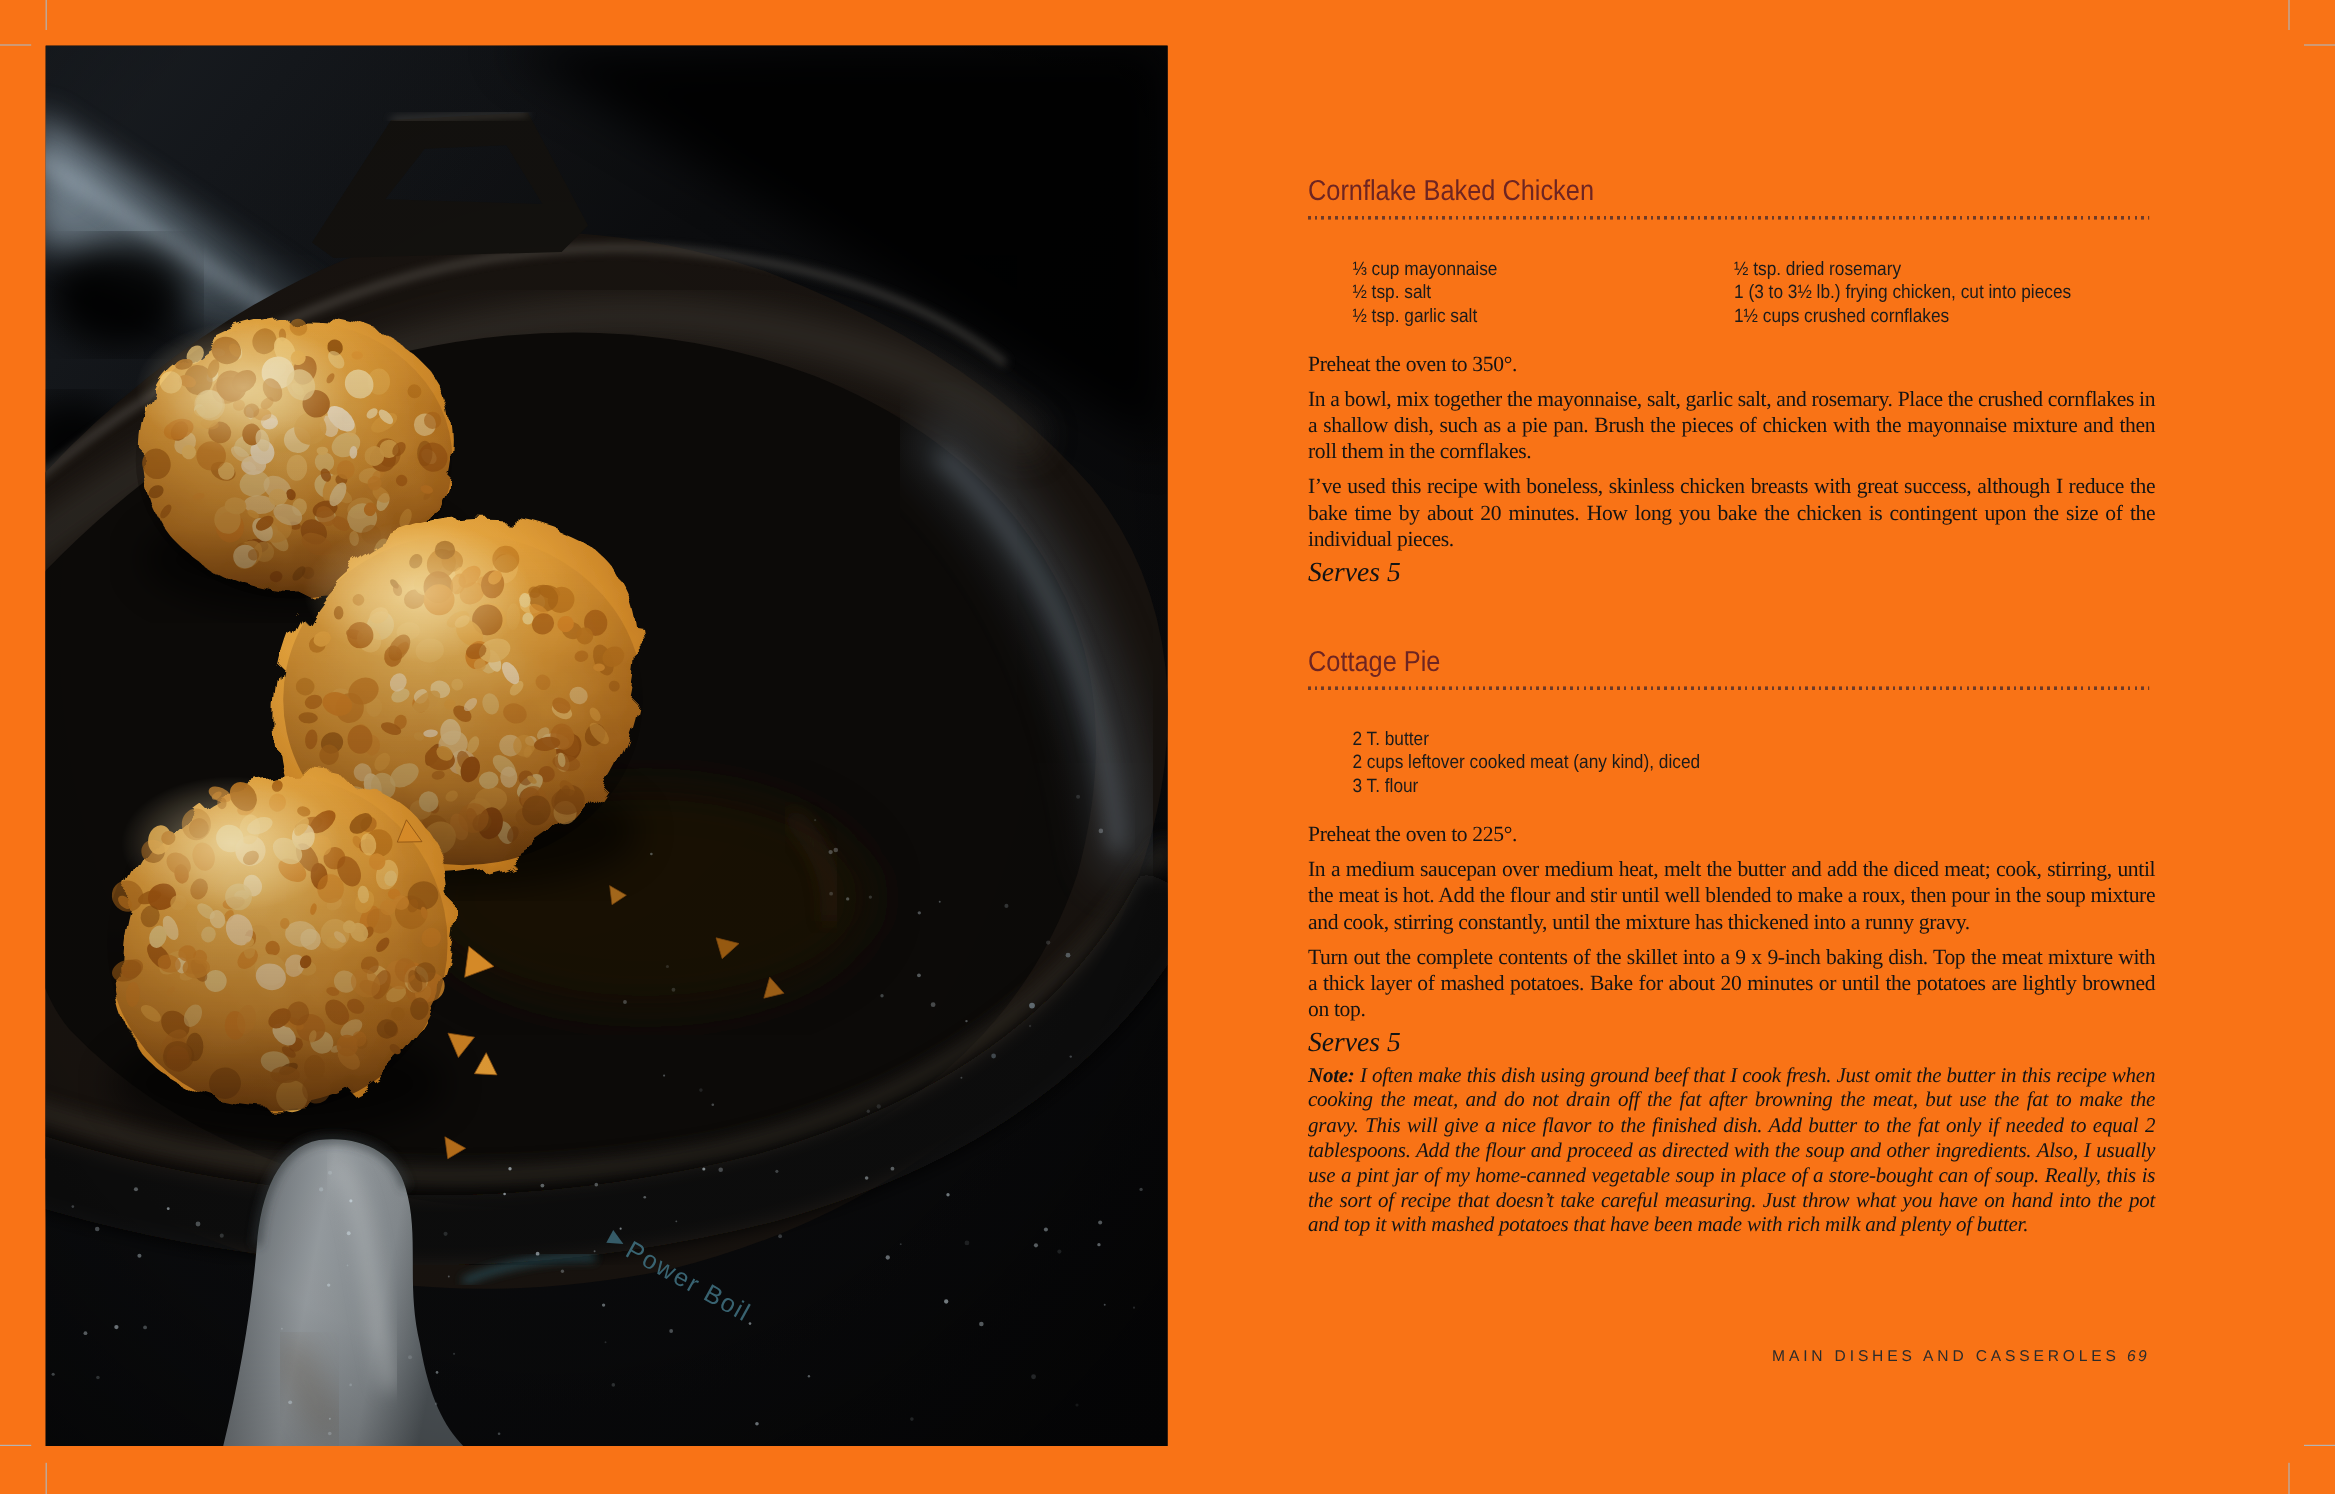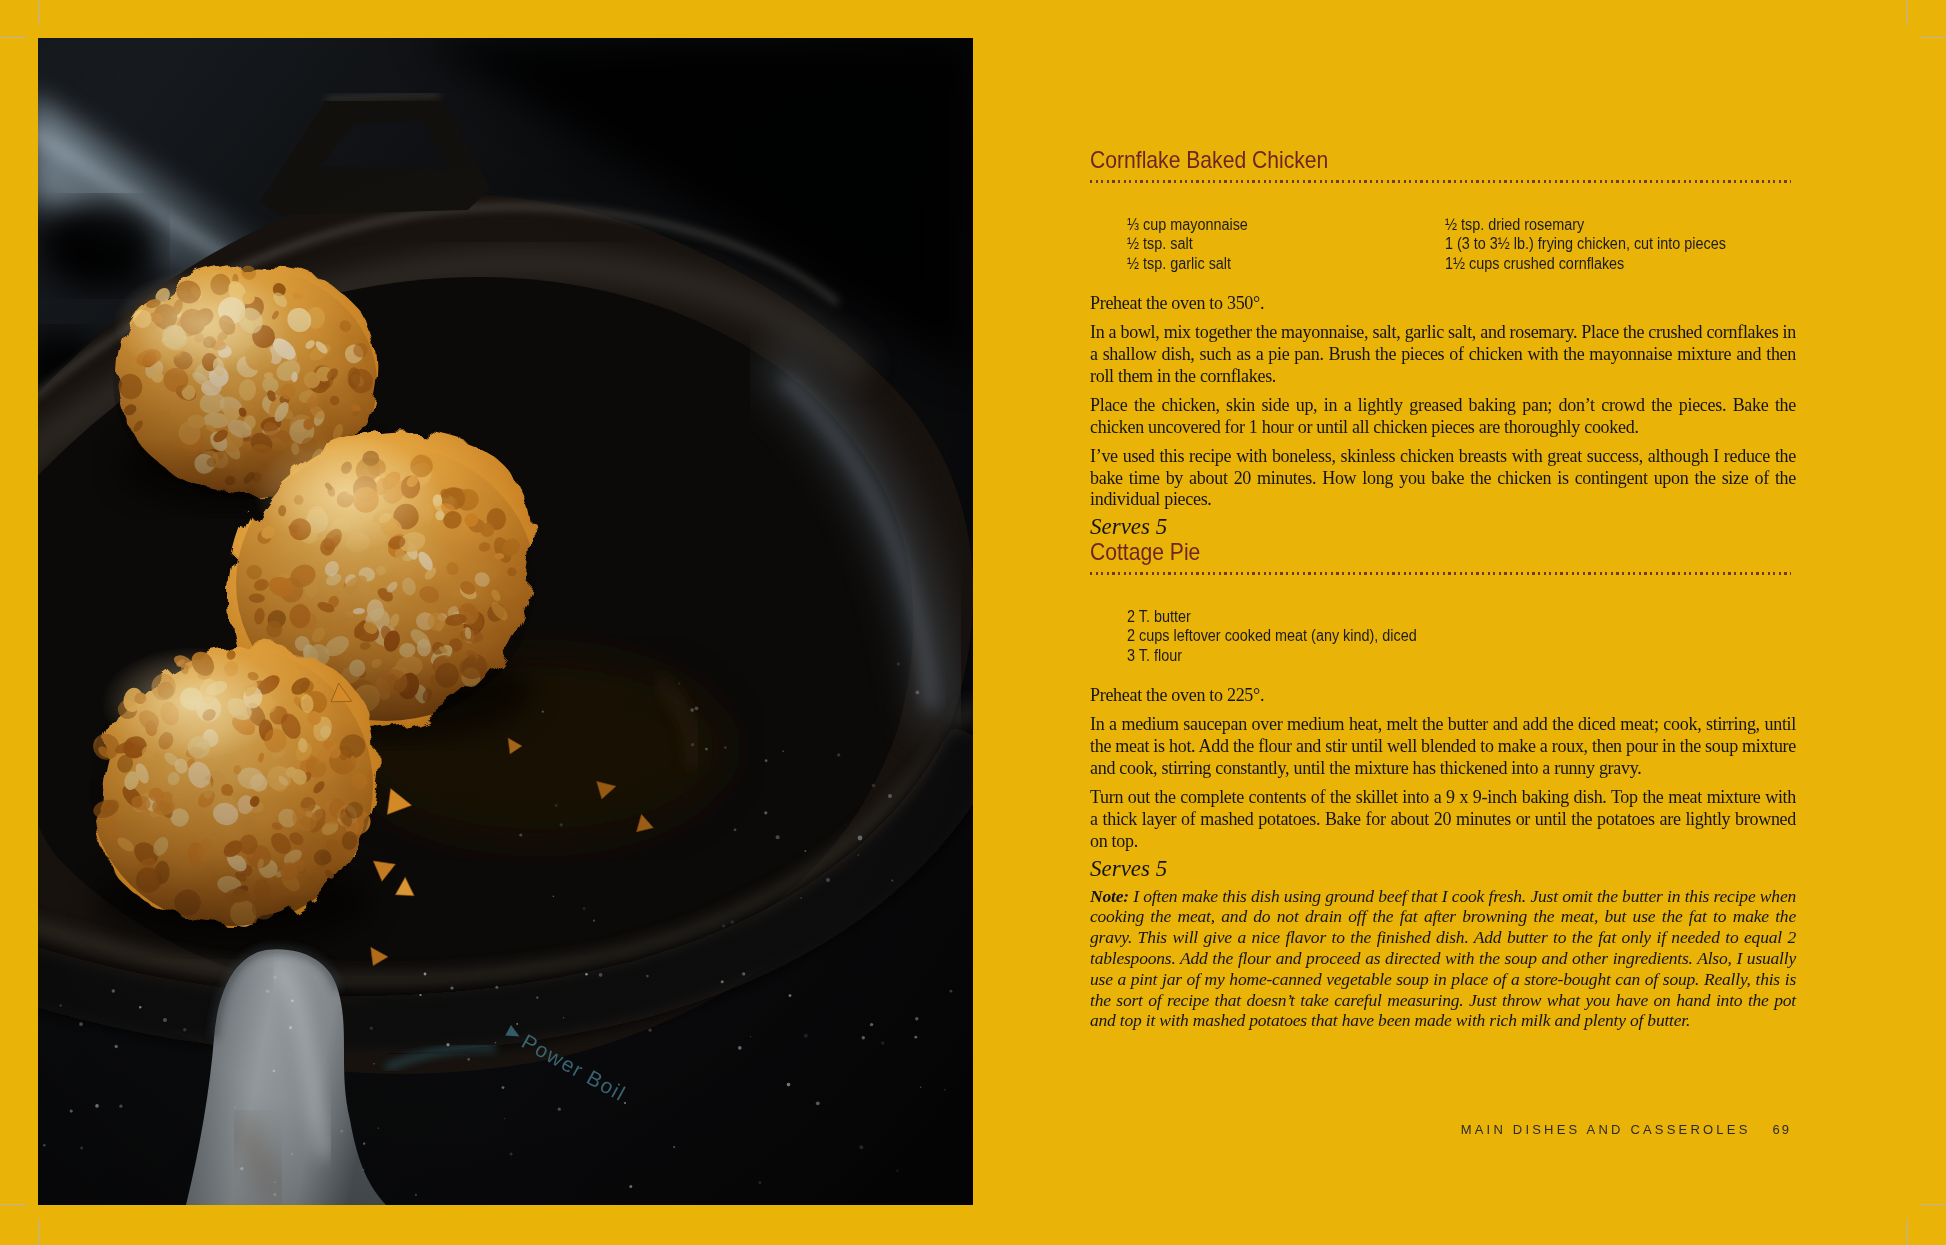--- a/index.html
+++ b/index.html
@@ -1,16 +1,16 @@
 <!DOCTYPE html>
 <html><head>
 <meta charset="utf-8">
 <style>
   html,body{margin:0;padding:0;background:#e8e8e8;}
-  .spread{position:relative;width:1946px;height:1245px;background:#eab308;overflow:hidden;
+  .spread{position:relative;width:1946px;height:1245px;background:#f97316;overflow:hidden;
           font-family:"Liberation Sans",sans-serif;}
   
   .mark{position:absolute;background:#b4b4b4;}
   
   .photo{position:absolute;left:38px;top:38px;width:935px;height:1167px;background:#0a0a0b;}
   .photo svg{display:block;}
   
   .recipe-col{position:absolute;left:1090px;top:0;width:706px;color:#141414;}
   .recipe{position:absolute;left:0;width:706px;}
   .recipe1{top:146px;}
@@ -28,21 +28,21 @@
         letter-spacing:-0.3px;margin:7px 0 0 0;text-align:justify;}
   .step.first{margin-top:20px;}
   .serves{font-family:"Liberation Serif",serif;font-style:italic;font-size:23px;
           line-height:22px;margin:5px 0 0 0;}
   .note{font-family:"Liberation Serif",serif;font-style:italic;font-size:17.5px;
         line-height:20.8px;letter-spacing:-0.2px;margin:6px 0 0 0;text-align:justify;}
   .note b{font-weight:700;}
   
   .footer{position:absolute;left:1090px;top:1122px;width:701px;text-align:right;
           font-size:13px;letter-spacing:3.2px;color:#2b2b2b;white-space:nowrap;}
-  .footer .pageno{margin-left:22px;letter-spacing:2px;}
+  .footer .pageno{margin-left:6px;letter-spacing:2px;font-style:italic;}
 </style>
 </head>
 <body>
 
 <div class="spread">
 
   <div class="mark" style="left:38px;top:0;width:1px;height:25px;"></div>
   <div class="mark" style="left:0;top:37px;width:26px;height:1px;"></div>
   <div class="mark" style="left:1907px;top:0;width:1px;height:25px;"></div>
   <div class="mark" style="left:1920px;top:37px;width:26px;height:1px;"></div>
@@ -804,21 +804,20 @@
           <span class="ing-line">½ tsp. garlic salt</span>
         </div>
         <div class="ing-c2">
           <span class="ing-line">½ tsp. dried rosemary</span>
           <span class="ing-line">1 (3 to 3½ lb.) frying chicken, cut into pieces</span>
           <span class="ing-line">1½ cups crushed cornflakes</span>
         </div>
       </div>
       <p class="step first">Preheat the oven to 350°.</p>
       <p class="step">In a bowl, mix together the mayonnaise, salt, garlic salt, and rosemary. Place the crushed cornflakes in a shallow dish, such as a pie pan. Brush the pieces of chicken with the mayonnaise mixture and then roll them in the cornflakes.</p>
-      <p class="step">Place the chicken, skin side up, in a lightly greased baking pan; don’t crowd the pieces. Bake the chicken uncovered for 1 hour or until all chicken pieces are thoroughly cooked.</p>
       <p class="step">I’ve used this recipe with boneless, skinless chicken breasts with great success, although I reduce the bake time by about 20 minutes. How long you bake the chicken is contingent upon the size of the individual pieces.</p>
       <p class="serves">Serves 5</p>
     </section>
 
     <section class="recipe recipe2">
       <h2 class="rtitle"><span class="cond">Cottage Pie</span></h2>
       <div class="rule"></div>
       <div class="ing">
         <div class="ing-c1">
           <span class="ing-line">2 T. butter</span>

